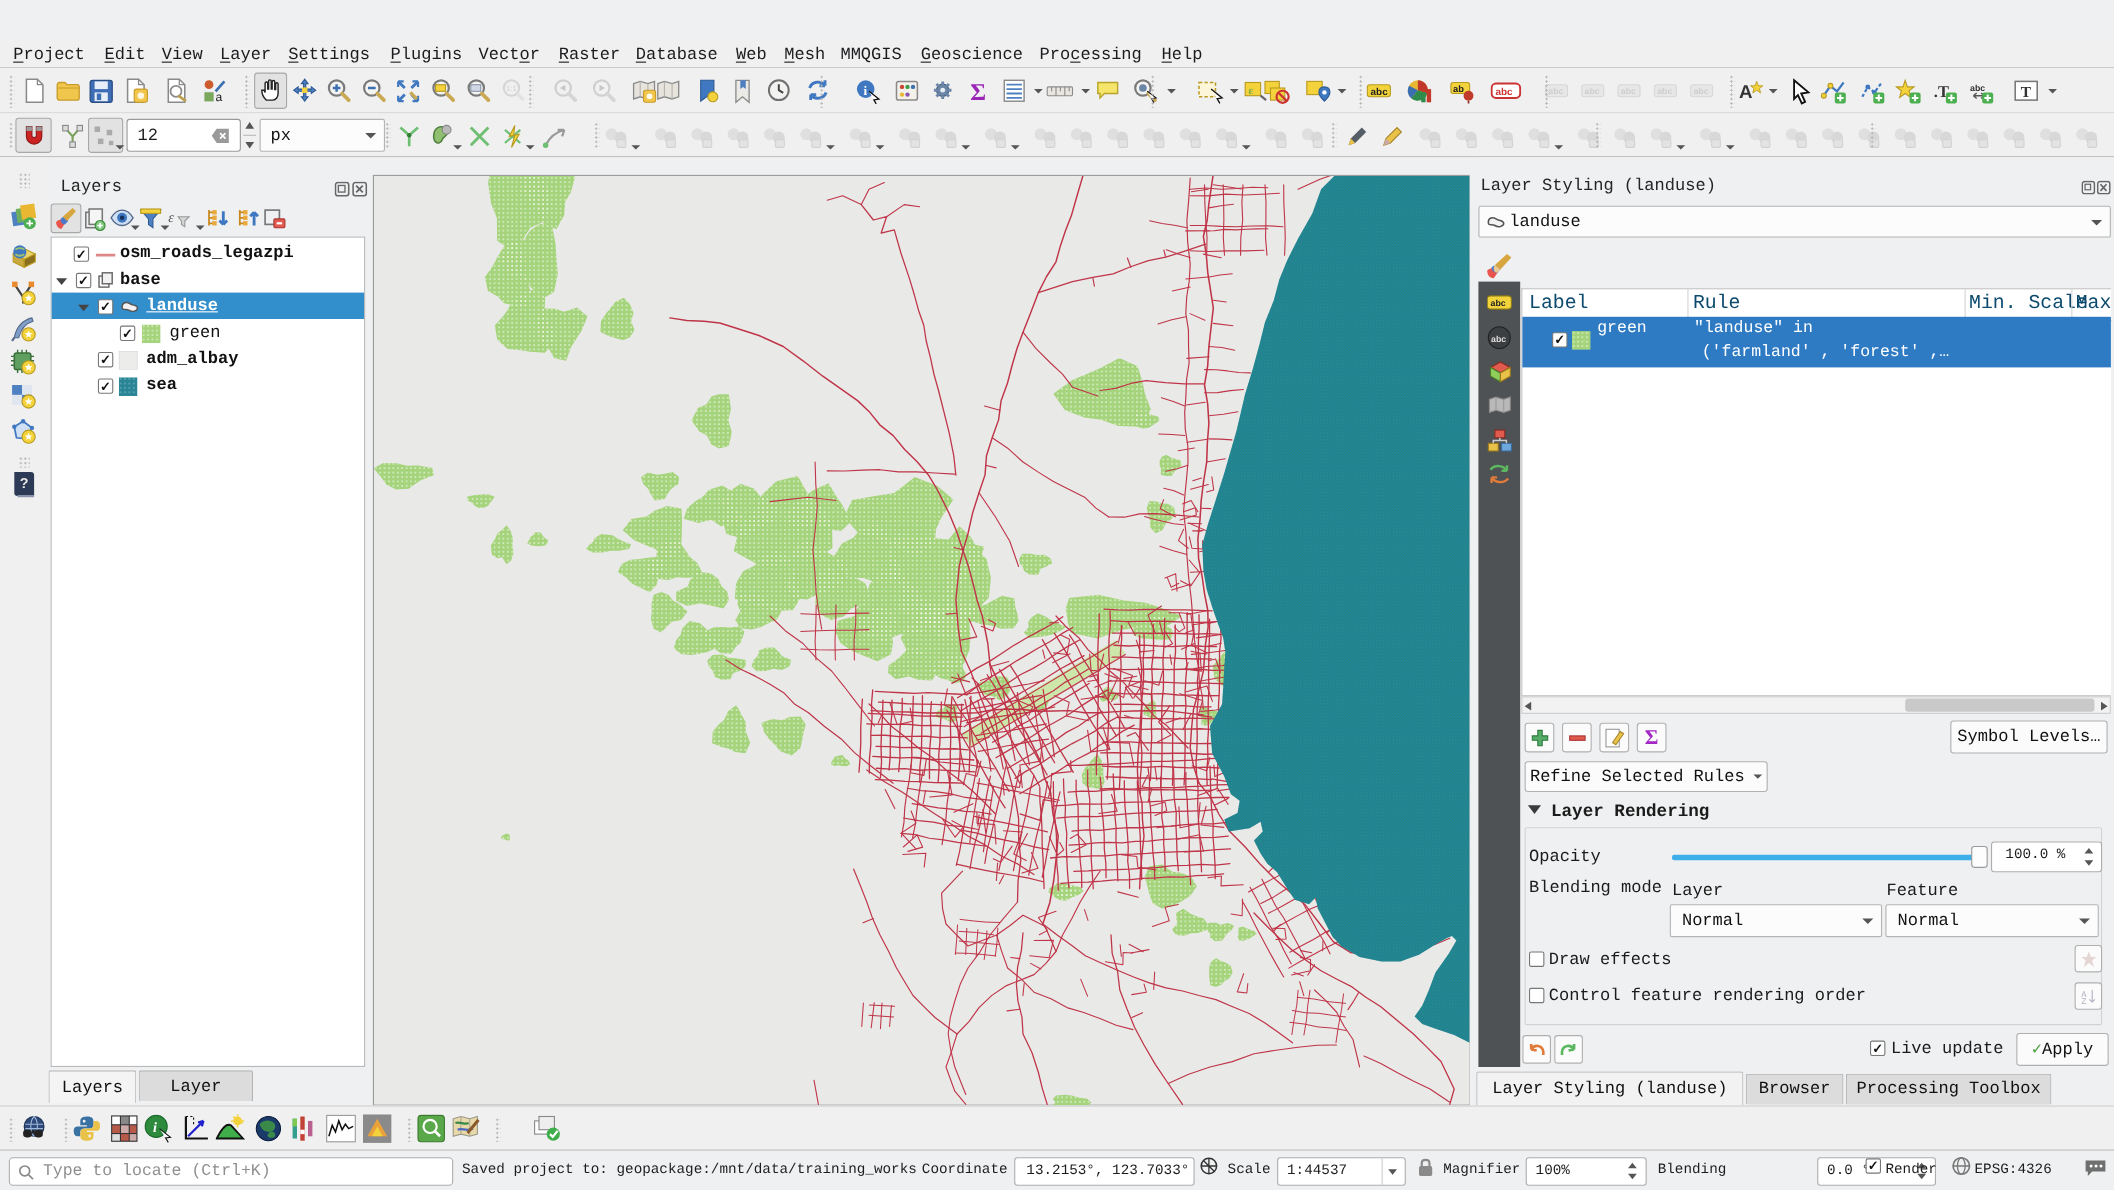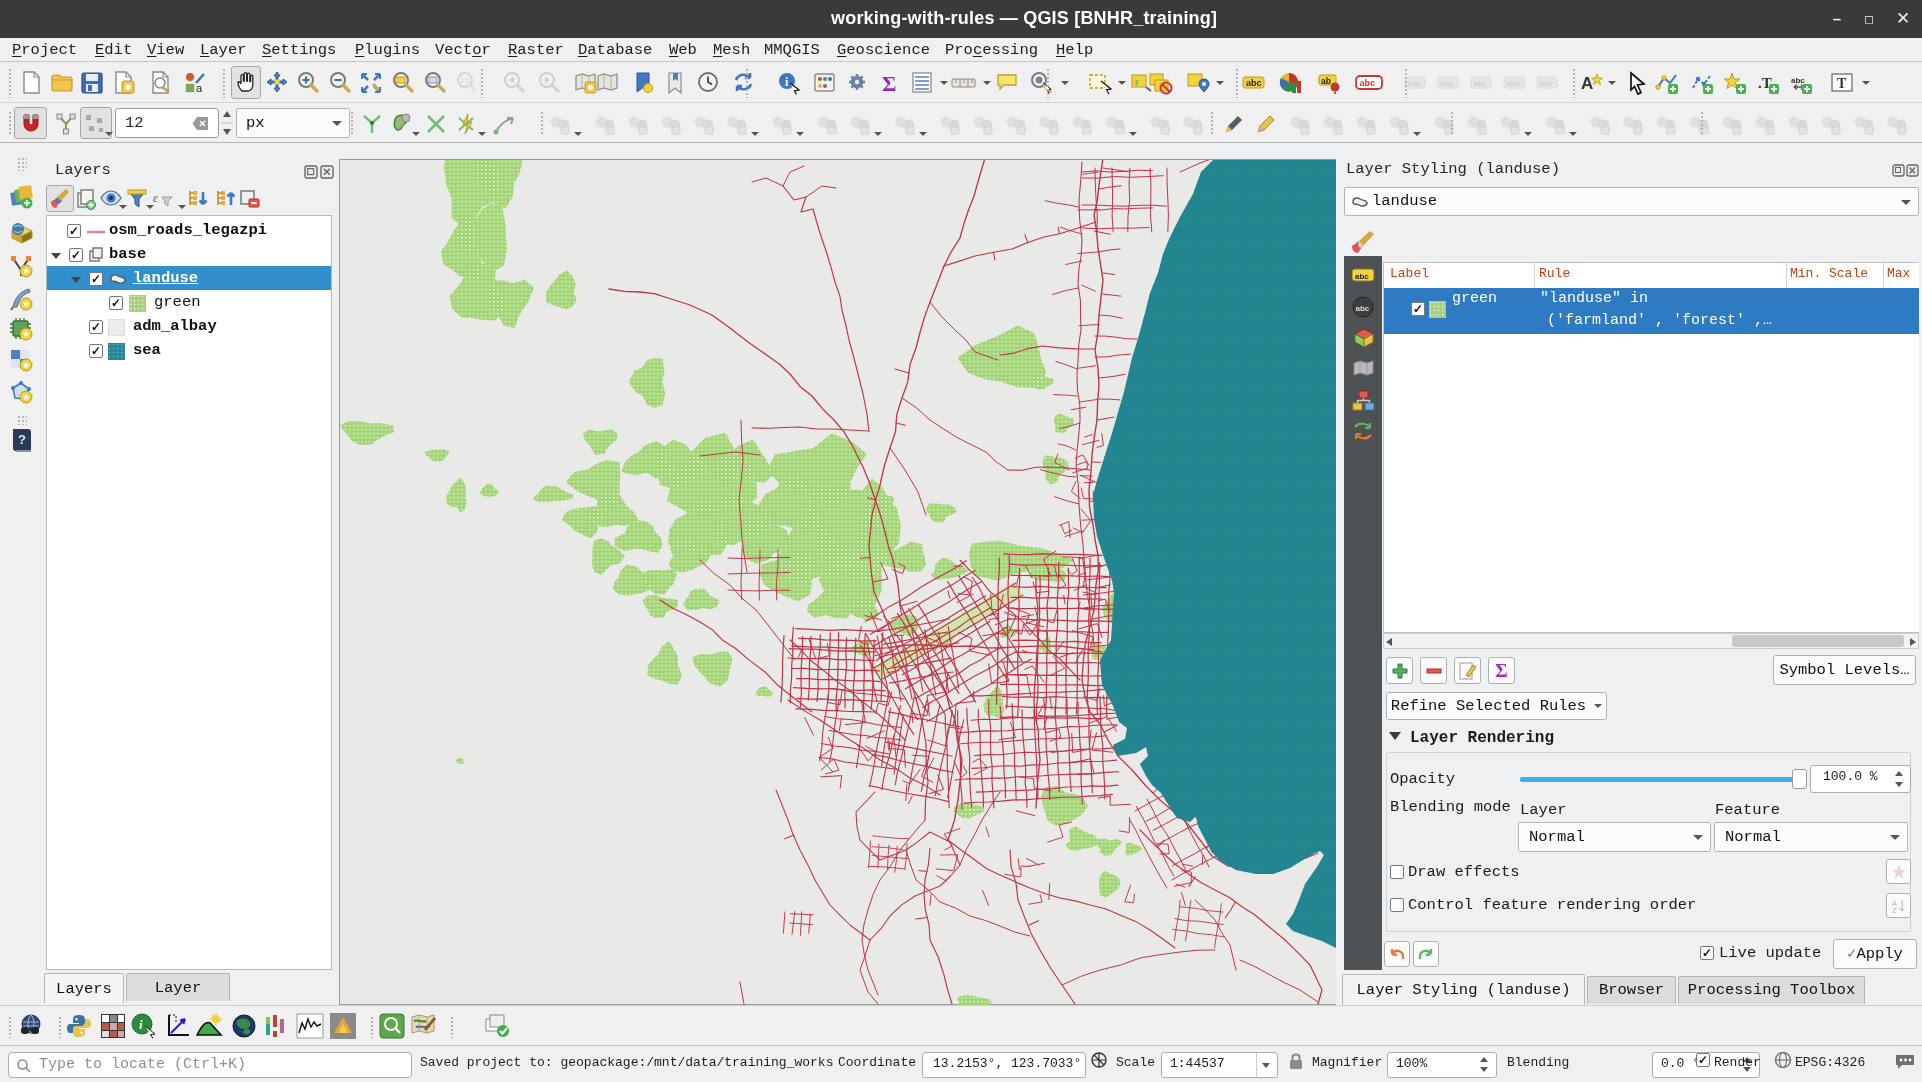--- a/index.html
+++ b/index.html
@@ -37,46 +37,40 @@
 #rightdock{position:absolute;left:1342px;top:143px;width:580px;height:862px;background:#eff0f1}
 .combo{position:absolute;background:#fcfcfc;border:1px solid #b4b4b4;border-radius:2px;
   font-size:15.5px;color:#111}
 .combo .arrow{position:absolute;right:7px;top:50%;margin-top:-2px;width:0;height:0;
   border-left:5px solid transparent;border-right:5px solid transparent;border-top:5px solid #555}
 .btn{position:absolute;background:#fbfbfb;border:1px solid #b0b0b0;border-radius:3px;
   font-size:15.5px;color:#111;text-align:center}
 #darkstrip{position:absolute;left:1344px;top:256px;width:38px;height:714px;background:#4e5254}
 #ruletable{position:absolute;left:1383px;top:262px;width:536px;height:371px;background:#fff;
   border:1px solid #c2c2c2;border-right:none}
-.th{position:absolute;top:3px;font-size:13px;color:#c2410c}
+.th{position:absolute;top:3px;font-size:18px;color:#0c4a6e}
 #selrow{position:absolute;left:0;top:25px;width:535px;height:46px;background:#2e7bc4;
   color:#fff;font-size:15px}
 #hscroll{position:absolute;left:1383px;top:633px;width:536px;height:16px;background:#f2f2f2;
   border:1px solid #ccc}
 .sq{position:absolute;width:27px;height:27px;background:#fbfbfb;border:1px solid #b0b0b0;
   border-radius:3px;text-align:center}
 .grouplab{font-size:15.5px;color:#1b1b1b}
 #pluginbar{position:absolute;left:0;top:1005px;width:1922px;height:40px;background:#f0f0f1;
   border-top:1px solid #cfcfcf}
 #statusbar{position:absolute;left:0;top:1045px;width:1922px;height:37px;background:#eff0f1;
   border-top:1px solid #bdbdbd;font-size:13px;color:#1d1d1f;white-space:nowrap}
 .sbox{position:absolute;background:#fff;border:1px solid #adadad;border-radius:3px;
   font-size:13px;color:#1d1d1f;white-space:nowrap}
 .tab{position:absolute;font-size:15.5px;color:#111;text-align:center;
   border:1px solid #b5b5b5;border-bottom:none;border-radius:2px 2px 0 0}
 .dots{position:absolute;background-image:radial-gradient(#b5b5b5 34%,transparent 35%);
   background-size:4px 4px}
 </style></head><body>
 <div id="root">
-<div id="titlebar">
-      <div class="t">working-with-rules — QGIS [BNHR_training]</div>
-      <div class="winbtn" style="left:1820px;font-weight:bold">–</div>
-      <div class="winbtn" style="left:1852px;font-size:12px">◻</div>
-      <div class="winbtn" style="left:1886px;font-size:17px">✕</div>
-    </div>
 <div id="menubar">
 <div class="menu" style="left:12px"><u>P</u>roject</div>
 <div class="menu" style="left:95px"><u>E</u>dit</div>
 <div class="menu" style="left:147px"><u>V</u>iew</div>
 <div class="menu" style="left:200px"><u>L</u>ayer</div>
 <div class="menu" style="left:262px"><u>S</u>ettings</div>
 <div class="menu" style="left:355px"><u>P</u>lugins</div>
 <div class="menu" style="left:435px">Vect<u>o</u>r</div>
 <div class="menu" style="left:508px"><u>R</u>aster</div>
 <div class="menu" style="left:578px"><u>D</u>atabase</div>

